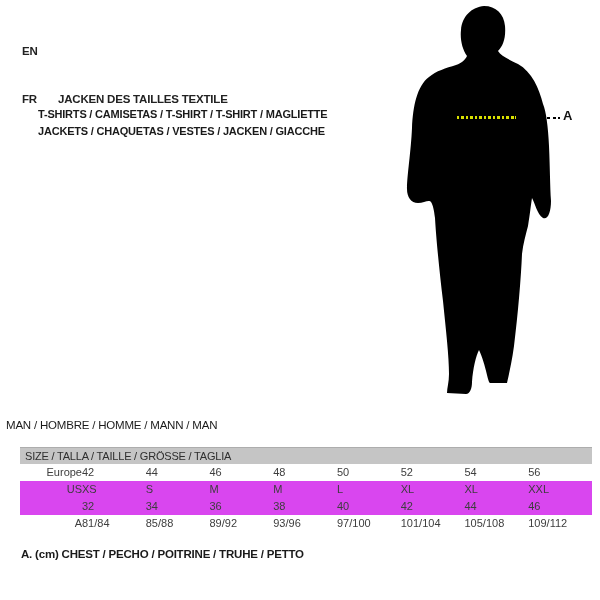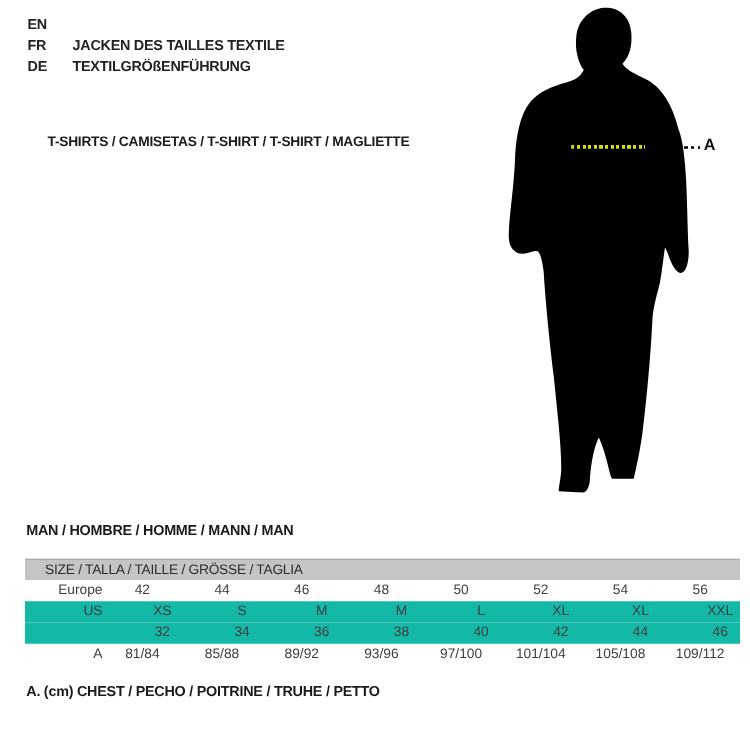--- a/index.html
+++ b/index.html
@@ -2,74 +2,71 @@
 <html style="--accent: #d8e000;"><head>
 <meta charset="utf-8">
 <style>
   html,body{margin:0;padding:0;background:#fff;}
   .canvas{
     position:relative;width:600px;height:600px;background:#ffffff;
     font-family:"Liberation Sans", sans-serif;color:#1c1c1c;overflow:hidden;
   }
   
   .lang-block{position:absolute;left:22px;top:12px;}
-  .lang-row{display:flex;height:17px;line-height:17px;font-size:11.5px;font-weight:bold;letter-spacing:-0.2px;color:#222;}
+  .lang-row{display:flex;height:17px;line-height:17px;font-size:11.5px;font-weight:bold;letter-spacing:-0.2px;color:#222;margin-top:31px;}
   .lang-code{width:36px;}
   
   .cat-block{position:absolute;left:38px;top:106px;font-size:11px;font-weight:bold;letter-spacing:-0.2px;color:#1a1a1a;}
   .cat-block div{height:17px;line-height:17px;}
   
   .figure-wrap{position:absolute;left:403px;top:6px;width:162px;height:392px;}
   .figure-wrap svg{display:block;width:162px;height:392px;}
   
   .measure-line-chest{
     position:absolute;left:457px;top:116px;width:59px;height:3px;
     background:repeating-linear-gradient(90deg, var(--accent,#d8e000) 0 2.5px, transparent 2.5px 4.5px);
   }
   .measure-line-ext{
     position:absolute;left:547px;top:117px;width:13px;height:2px;
     background:repeating-linear-gradient(90deg,#000 0 3px, transparent 3px 5.5px);
   }
   .measure-label{position:absolute;left:563px;top:108px;font-size:13px;font-weight:600;color:#111;}
   
-  .section-title{position:absolute;left:21px;top:419px;font-size:11.5px;font-weight:bold;letter-spacing:-0.2px;color:#1a1a1a;}
+  .section-title{position:absolute;left:6px;top:419px;font-size:11.5px;font-weight:normal;letter-spacing:-0.2px;color:#1a1a1a;}
   
   .size-table{position:absolute;left:20px;top:447px;width:572px;font-size:11px;color:#3d3d3d;}
   .t-header{
     height:17px;line-height:17px;background:#c5c5c5;border-top:1px solid #adadad;
-    padding-left:16px;box-sizing:border-box;color:#2e2e2e;letter-spacing:-0.2px;
+    padding-left:5px;box-sizing:border-box;color:#2e2e2e;letter-spacing:-0.2px;
   }
   .t-row{display:grid;grid-template-columns:62px repeat(8,1fr);height:17px;line-height:17px;}
-  .t-row.shaded{background:#14b8a6;gap:32px;}
+  .t-row.shaded{background:#d946ef;}
   .t-label{text-align:right;padding-left:5px;}
-  .t-cell{text-align:center;white-space:nowrap;}
+  .t-cell{white-space:nowrap;}
   
   .footnote{position:absolute;left:21px;top:548px;font-size:11.5px;font-weight:bold;letter-spacing:-0.2px;color:#1a1a1a;}
 </style>
 </head>
 <body>
 
 <div class="canvas">
 
   <div class="lang-block">
     <div class="lang-row">
       <span class="lang-code">EN</span>
     </div>
     <div class="lang-row">
       <span class="lang-code">FR</span>
       <span class="lang-label">JACKEN DES TAILLES TEXTILE</span>
     </div>
-    <div class="lang-row">
-      <span class="lang-code">DE</span>
-      <span class="lang-label">TEXTILGRÖßENFÜHRUNG</span>
-    </div>
   </div>
 
   <div class="cat-block">
     <div>T-SHIRTS / CAMISETAS / T-SHIRT / T-SHIRT / MAGLIETTE</div>
+    <div>JACKETS / CHAQUETAS / VESTES / JACKEN / GIACCHE</div>
   </div>
 
   <div class="figure-wrap">
     <svg viewBox="0 0 160 392" xmlns="http://www.w3.org/2000/svg">
       <path fill="#000000" d="
         M 80,0
         C 68,1 58,10 57,24
         C 56,33 58,43 63,50
         C 61,54 58,57 52,59
         C 42,62 32,65 25,71

